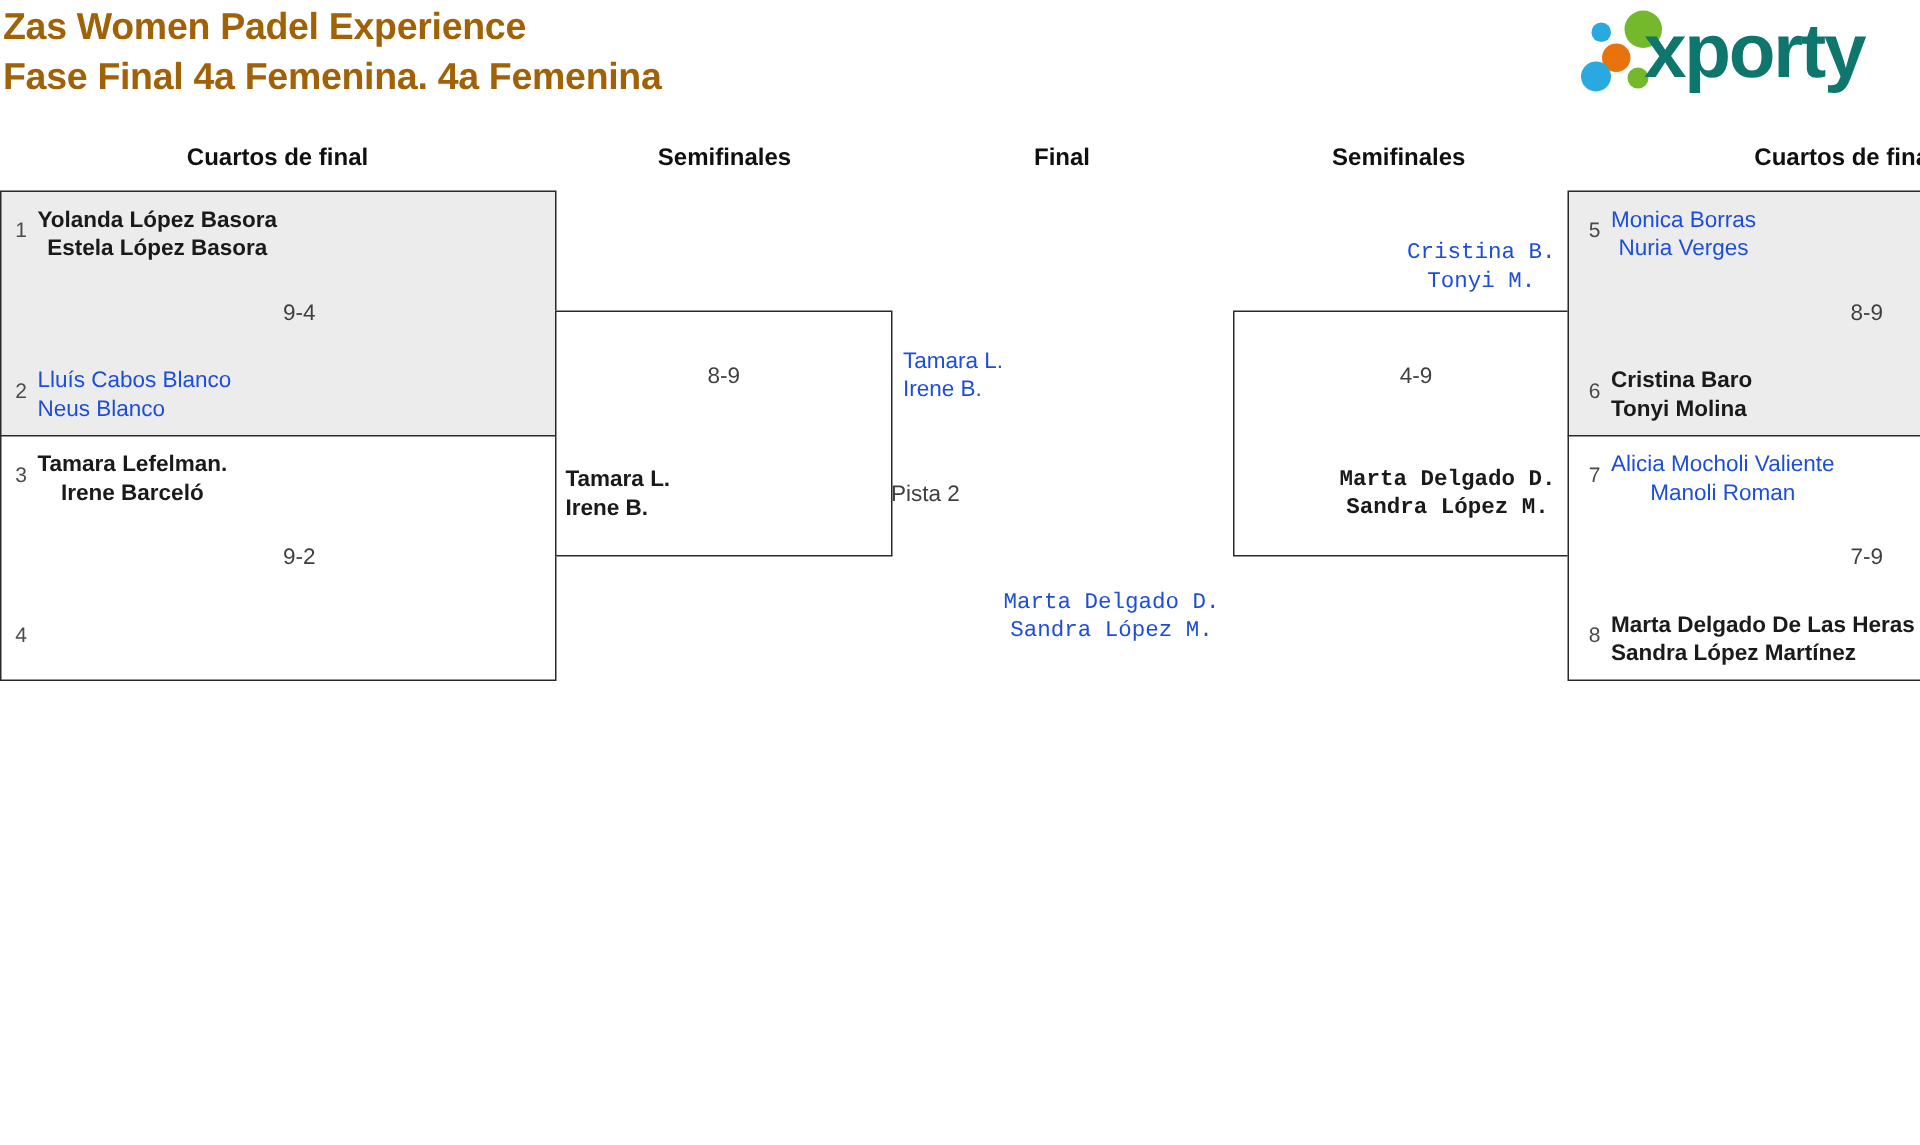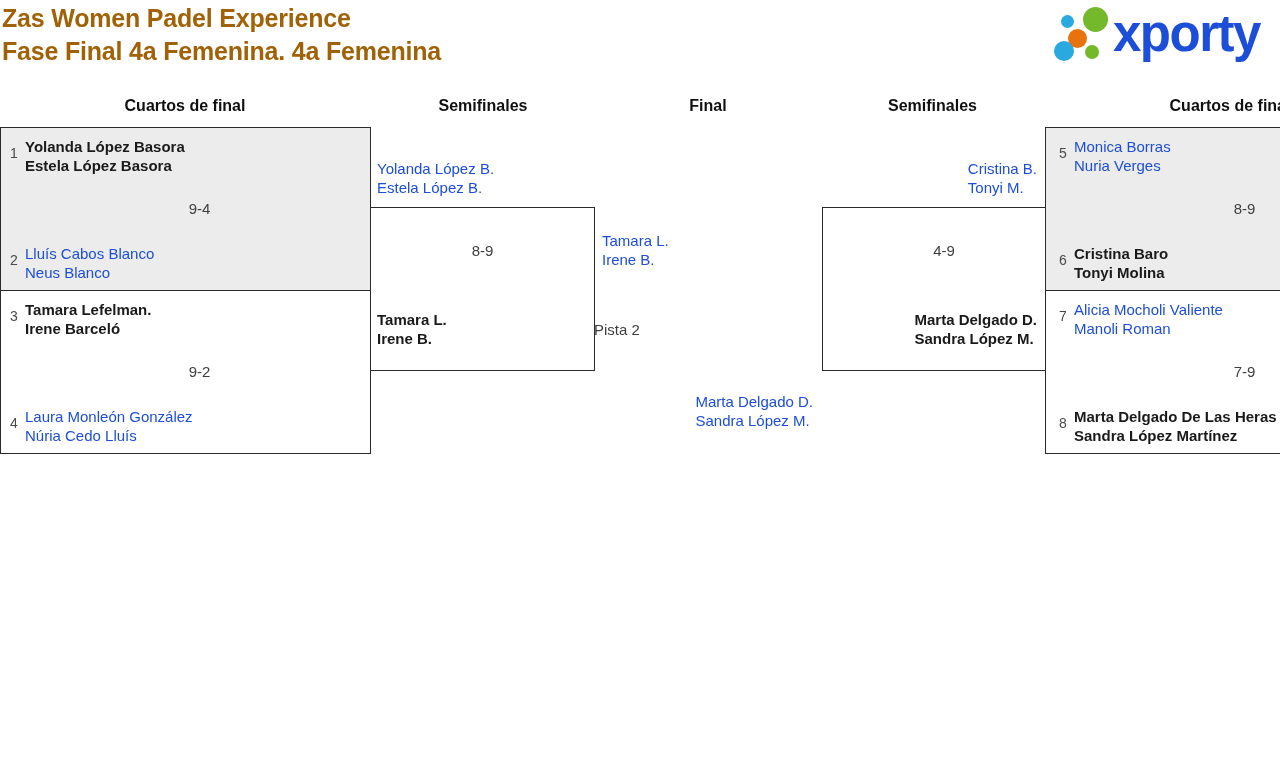--- a/index.html
+++ b/index.html
@@ -11,22 +11,22 @@
   
   .title { position:absolute; left:2px; top:2px; font-size:25px; font-weight:700;
            color:#a16207; line-height:33px; letter-spacing:-0.2px; }
   .logo { position:absolute; left:1045px; top:0; width:235px; height:78px; }
   .dot { position:absolute; border-radius:50%; }
   .dot.d-blue-sm   { left:16px; top:15px; width:13px; height:13px; background:#2aa9e0; }
   .dot.d-green-lg  { left:38px; top:7px;  width:25px; height:25px; background:#74b82c; }
   .dot.d-orange    { left:23px; top:29px; width:19px; height:19px; background:#e8720c; }
   .dot.d-blue-lg   { left:9px;  top:41px; width:20px; height:20px; background:#2aa9e0; }
   .dot.d-green-sm  { left:40px; top:45px; width:14px; height:14px; background:#74b82c; }
-  .logo-text { position:absolute; left:68px; top:4px; font-size:51px; line-height:60px;
-               font-weight:700; color:#1d4ed8; letter-spacing:-1.5px;text-align:right; }
+  .logo-text { position:absolute; left:51px; top:4px; font-size:51px; line-height:60px;
+               font-weight:700; color:#0f766e; letter-spacing:-1.5px;text-align:right; }
   
   .round-label { position:absolute; top:97px; font-size:16px; font-weight:700;
                  color:#101010; text-align:center; white-space:nowrap; }
   .r1 { left:0;      width:370px; }
   .r2 { left:370px;  width:226px; }
   .r3 { left:594px;  width:228px; }
   .r4 { left:820px;  width:225px; }
   .r5 { left:1045px; width:370px; }
   
   .box { position:absolute; border:1px solid #2a2a2a; background:#fff; }
@@ -35,32 +35,32 @@
   .qfl2 { left:0;      top:290px; width:371px; height:164px; }
   .sfl  { left:370px;  top:207px; width:225px; height:164px; }
   .sfr  { left:822px;  top:207px; width:244px; height:164px; }
   .qfr1 { left:1045px; top:127px; width:371px; height:164px; }
   .qfr2 { left:1045px; top:290px; width:371px; height:164px; }
   
   .team { position:absolute; font-size:15px; line-height:19px; color:#1d4ed8; white-space:nowrap; }
   .team.win { font-weight:700; color:#1a1a1a; }
   .seed { position:absolute; font-size:14px; color:#4a4a4a; width:16px; text-align:center; }
   .score { position:absolute; left:0; right:0; text-align:center; font-size:15px; color:#3f3f3f; }
-  .qf .t1 { left:24px; top:9px; }
+  .qf .t1 { left:24px; top:9px;text-align:center; }
   .qf .t2 { left:24px; top:116px; }
   .qf .seed1 { left:5px; top:17px; }
   .qf .seed2 { left:5px; top:124px; }
   .qf.right .t1 { left:28px; }
   .qf.right .t2 { left:28px; }
   .qf.right .seed1 { left:9px; }
   .qf.right .seed2 { left:9px; }
   .qf .score { top:72px;margin-left:28px; }
   .sf-score { top:34px; }
   .abs { position:absolute; }
-  .ta-r { text-align:left; }
+  .ta-r { text-align:center;font-family:Liberation Mono, monospace; }
   .court { position:absolute; left:594px; width:228px; top:321px; text-align:left;
            font-size:15px; color:#3f3f3f; }
 </style>
 </head>
 <body>
 
 <div class="page">
 
   <div class="title">
     <div>Zas Women Padel Experience</div>
@@ -97,30 +97,22 @@
   </div>
 
   <div class="box qf qfl2">
     <div class="seed seed1">3</div>
     <div class="team win t1">
       <div>Tamara Lefelman.</div>
       <div>Irene Barceló</div>
     </div>
     <div class="score">9-2</div>
     <div class="seed seed2">4</div>
-    <div class="team t2">
-      <div>Laura Monleón González</div>
-      <div>Núria Cedo Lluís</div>
-    </div>
   </div>
 
-  <div class="team abs" style="left:377px; top:159px;">
-    <div>Yolanda López B.</div>
-    <div>Estela López B.</div>
-  </div>
   <div class="box sfl">
     <div class="score sf-score">8-9</div>
   </div>
   <div class="team win abs" style="left:377px; top:310px;">
     <div>Tamara L.</div>
     <div>Irene B.</div>
   </div>
 
   <div class="team abs" style="left:602px; top:231px;">
     <div>Tamara L.</div>

